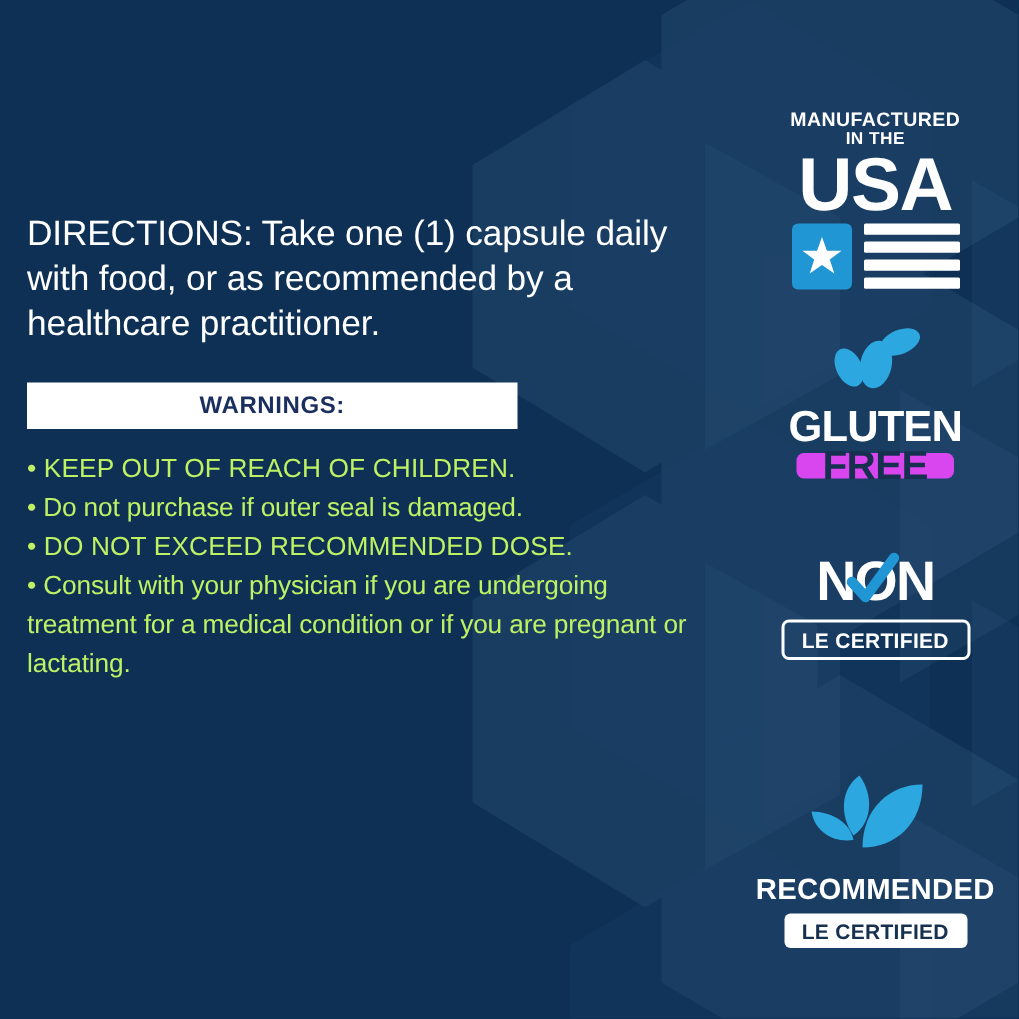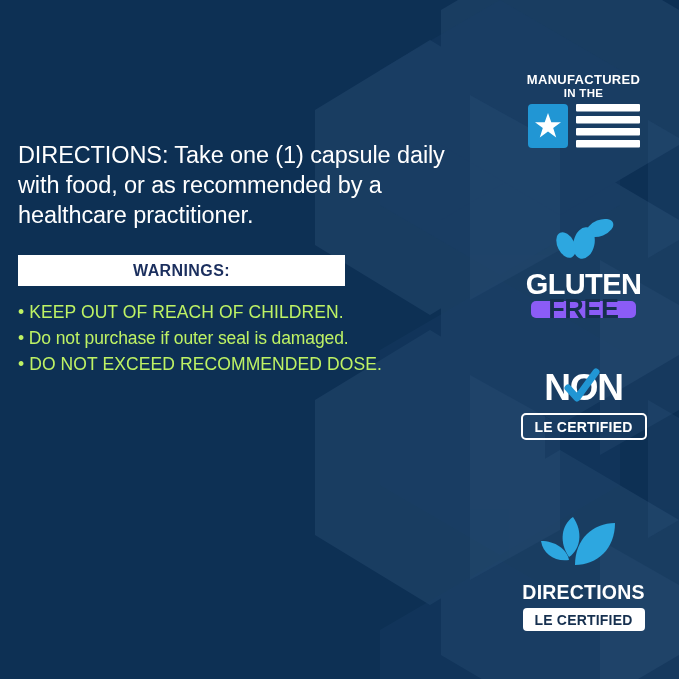--- a/index.html
+++ b/index.html
@@ -104,21 +104,21 @@
     width:112px;
   }
   .gluten-word{
     color:#fff;font-weight:700;
     font-size:29px;line-height:30px;
     letter-spacing:-0.6px;
   }
   .free-box{
     margin:2px auto 0;
     width:105px;height:17px;
-    background:#8b5cf6;
+    background:#d946ef;
     border-radius:5px;
     display:flex;align-items:center;justify-content:center;
   }
   .free-box span{
     color:#16304f;font-weight:700;
     font-size:27px;letter-spacing:-0.4px;
   }
   .nongmo-top{
     position:relative;
     height:40px;
@@ -200,28 +200,30 @@
 
 
     <div class="warn-box">
       <span>WARNINGS:</span>
     </div>
 
     <div class="warn-list">
       <span class="wl caps">• KEEP OUT OF REACH OF CHILDREN.</span>
       <span class="wl">• Do not purchase if outer seal is damaged.</span>
       <span class="wl caps">• DO NOT EXCEED RECOMMENDED DOSE.</span>
+      <span class="wl">• Consult with your physician if you are undergoing treatment for a medical condition or if you are pregnant or lactating.</span>
     </div>
   </div>
 
   <div class="badges">
 
     <div class="badge" id="badge-usa">
       <div class="b-line1">MANUFACTURED</div>
       <div class="b-line2">IN THE</div>
+      <div class="usa-word">USA</div>
       <div class="flag-wrap">
         <svg width="112" height="46" viewBox="0 0 112 46">
           <rect x="0" y="1" width="40" height="44" rx="4" fill="#2196d4"></rect>
           <polygon fill="#ffffff" points="20,10 23.3,19.2 33,19.2 25.2,25 28.2,34.4 20,28.6 11.8,34.4 14.8,25 7,19.2 16.7,19.2"></polygon>
           <g fill="#ffffff">
             <rect x="48" y="1" width="64" height="7.5" rx="1"></rect>
             <rect x="48" y="13" width="64" height="7.5" rx="1"></rect>
             <rect x="48" y="25" width="64" height="7.5" rx="1"></rect>
             <rect x="48" y="37" width="64" height="7.5" rx="1"></rect>
           </g>
@@ -256,20 +258,20 @@
     </div>
 
     <div class="badge" id="badge-veg">
       <div class="leaf-wrap">
         <svg width="110" height="62" viewBox="0 0 110 62">
           <path d="M86 8 C 86 34, 68 50, 46 50 C 46 24, 64 8, 86 8 Z" fill="#2da7e0"></path>
           <path d="M44 2 C 54 16, 52 34, 40 42 C 30 28, 32 10, 44 2 Z" fill="#2da7e0"></path>
           <path d="M12 26 C 26 26, 38 34, 40 45 C 26 47, 14 39, 12 26 Z" fill="#2da7e0"></path>
         </svg>
       </div>
-      <div class="veg-word">DIRECTIONS</div>
+      <div class="veg-word">RECOMMENDED</div>
       <div class="le-filled">
         <span>LE CERTIFIED</span>
       </div>
     </div>
 
   </div>
 </div>
 
 </body></html>

